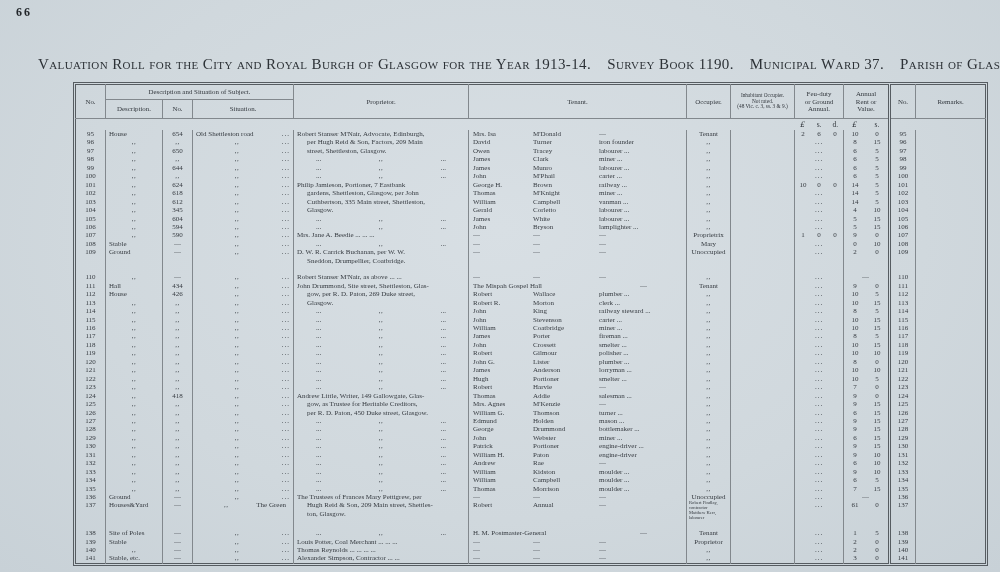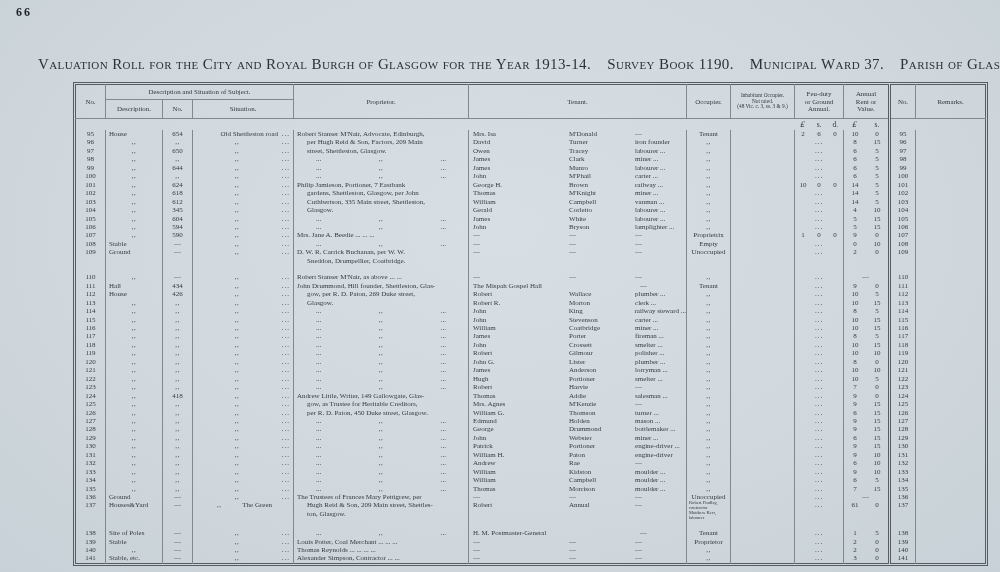--- a/index.html
+++ b/index.html
@@ -48,31 +48,31 @@
 
   
   col.w-no1{width:30px} col.w-desc{width:57px} col.w-sno{width:30px} col.w-sit{width:101px}
   col.w-prop{width:175px} col.w-ten{width:218px} col.w-occ{width:44px} col.w-inh{width:64px}
   col.w-feu{width:49px} col.w-ann{width:46px} col.w-no2{width:26px} col.w-rem{width:70px}
   td.c-no2, tr.money td.c-no2, thead th.c-no2{border-left:3px double #565c61}
 
   .c-desc{padding-left:3px}
   .c-desc.t-c{padding-left:0}
   .c-sit .sitflex{display:flex;padding:0 3px}
-  .c-sit .s-main{flex:1;text-align:right}
+  .c-sit .s-main{flex:1;text-align:left}
   .c-sit .s-main.dit{text-align:center}
-  .c-sit .s-extra{margin-right:18px}
+  .c-sit .s-extra{margin-right:4px}
   .c-sit .s-dots{width:12px;text-align:right;letter-spacing:1px}
 
   .c-prop .pl{padding-left:3px}
   .c-prop .pl.ind{padding-left:13px}
   .c-prop .pdit{display:flex;justify-content:space-between;padding:0 22px}
 
   .c-ten .trow{display:flex;padding-left:4px}
-  .c-ten .tf{width:96px}
+  .c-ten .tf{width:60px}
   .c-ten .ts{width:66px}
   .c-ten .to{flex:1}
   .c-ten .tw{width:146px}
   .c-ten .ctr{text-align:center;padding-right:18px}
 
   .c-occ{text-align:center}
   .c-occ .o4{font-size:4.6px;line-height:4.9px;text-align:left;padding-left:2px}
 
   .m3{display:flex}.m3 span{flex:1;text-align:center}
   .m2{display:flex}.m2 span{flex:1;text-align:center}
@@ -650,21 +650,21 @@
             <span>...</span>
           </div>
         </td>
         <td class="c-ten">
           <div class="trow">
             <span class="tf">—</span>
             <span class="ts">—</span>
             <span class="to">—</span>
           </div>
         </td>
-        <td class="c-occ">Empty</td>
+        <td class="c-occ">Mary</td>
         <td class="c-inh"></td>
         <td class="c-feu">
           <span class="dots">...</span>
         </td>
         <td class="c-ann">
           <div class="m2">
             <span>0</span>
             <span>10</span>
           </div>
         </td>
@@ -755,21 +755,21 @@
         <td class="c-no nl t-c">111</td>
         <td class="c-desc">Hall</td>
         <td class="c-sno t-c">434</td>
         <td class="c-sit">
           <div class="sitflex">
             <span class="s-main dit">,,</span>
             <span class="s-dots">...</span>
           </div>
         </td>
         <td class="c-prop">
-          <div class="pl">John Drummond, Hill founder, Shettleston, Glas-</div>
+          <div class="pl">John Drummond, Site street, Shettleston, Glas-</div>
         </td>
         <td class="c-ten">
           <div class="trow">
             <span class="tw">The Mispah Gospel Hall</span>
             <span class="to ctr">—</span>
           </div>
         </td>
         <td class="c-occ">Tenant</td>
         <td class="c-inh"></td>
         <td class="c-feu">

